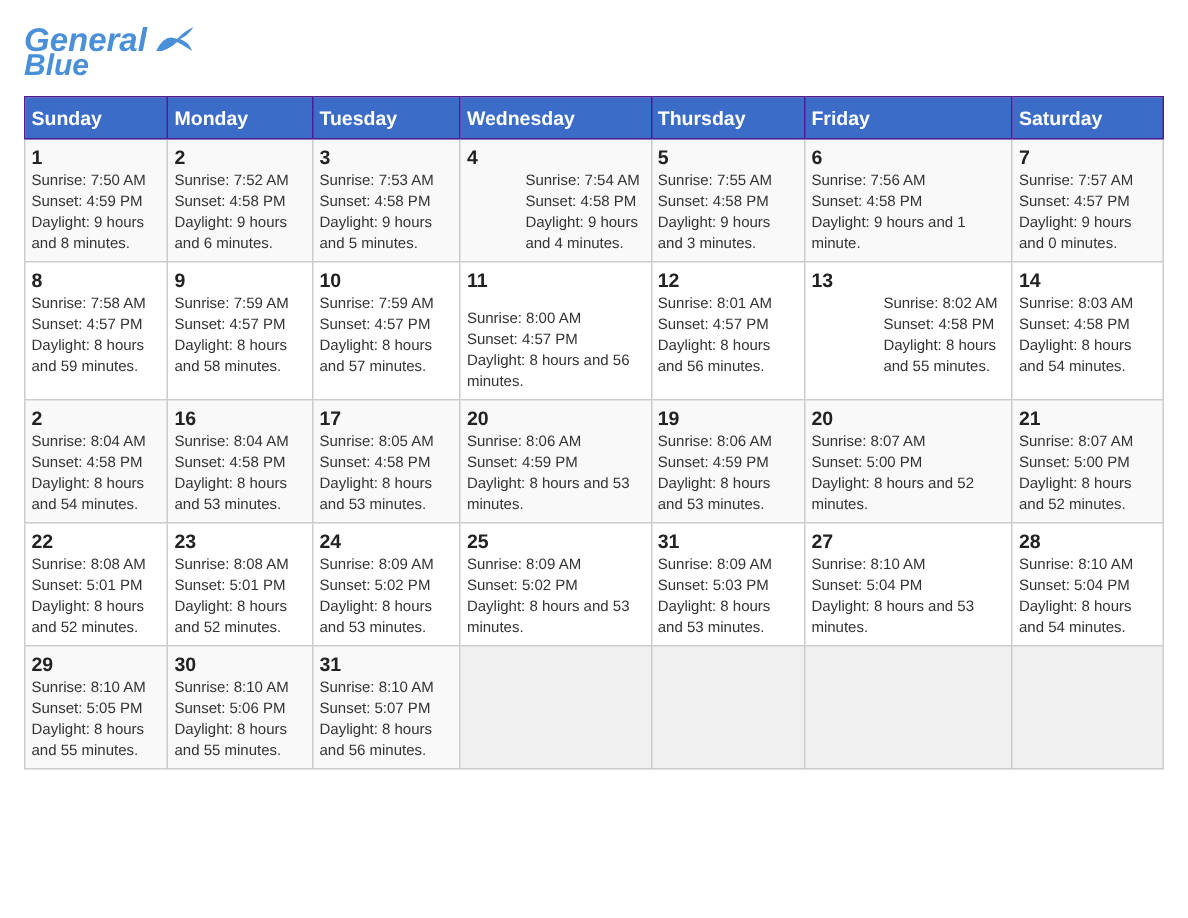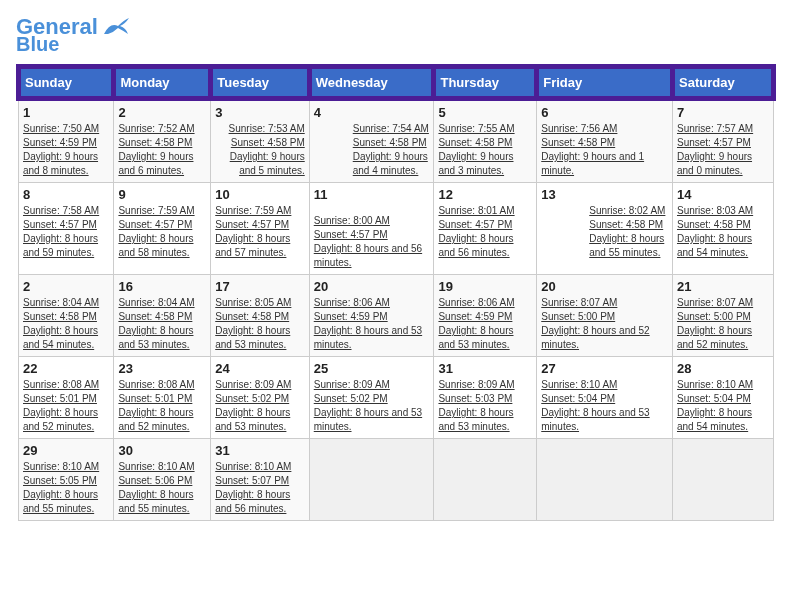--- a/index.html
+++ b/index.html
@@ -8,20 +8,21 @@
       background: #fff;
       width: 792px;
       min-height: 612px;
       padding: 16px;
     }
     .header {
       display: flex;
       justify-content: space-between;
       align-items: flex-start;
       margin-bottom: 10px;
+      font-style: italic;
     }
     .logo {
       display: flex;
       flex-direction: column;
       align-items: flex-start;
     }
     .logo-text {
       font-size: 22px;
       font-weight: bold;
       color: #333;
@@ -46,21 +47,21 @@
       border-collapse: collapse;
       font-size: 10.5px;
     }
     thead tr th {
       background: #3a6cc8;
       color: #fff;
       padding: 6px 4px;
       text-align: left;
       font-size: 13px;
       font-weight: bold;
-      border: 5px solid #4c1d95;
+      border: 1px solid #4c1d95;
     }
     tbody tr td {
       border: 1px solid #ccc;
       vertical-align: top;
       padding: 4px;
       min-height: 70px;
       background: #fff;
     }
     tbody tr:nth-child(odd) td {
       background: #f9f9f9;
@@ -69,21 +70,20 @@
       font-size: 13px;
       font-weight: bold;
       color: #222;
       display: block;
       margin-bottom: 2px;
     }
     .day-info {
       color: #333;
       font-size: 10px;
       line-height: 1.4;
-      text-decoration: underline;
     }
     .empty-cell {
       background: #f0f0f0 !important;
     }
   </style>
 </head>
 <body>
 
 <div class="header">
   <div class="logo">
@@ -124,21 +124,21 @@
 Daylight: 9 hours and 8 minutes.</div>
         </td>
         <td>
           <span class="day-num">2</span>
           <div class="day-info" style="white-space: pre-line;">Sunrise: 7:52 AM
 Sunset: 4:58 PM
 Daylight: 9 hours and 6 minutes.</div>
         </td>
         <td>
           <span class="day-num">3</span>
-          <div class="day-info" style="white-space: pre-line; text-align: right;">Sunrise: 7:53 AM
+          <div class="day-info" style="white-space: pre-line;">Sunrise: 7:53 AM
 Sunset: 4:58 PM
 Daylight: 9 hours and 5 minutes.</div>
         </td>
         <td>
           <span class="day-num">4</span>
           <div class="day-info" style="white-space: pre-line; margin-left: 39px;">Sunrise: 7:54 AM
 Sunset: 4:58 PM
 Daylight: 9 hours and 4 minutes.</div>
         </td>
         <td>

